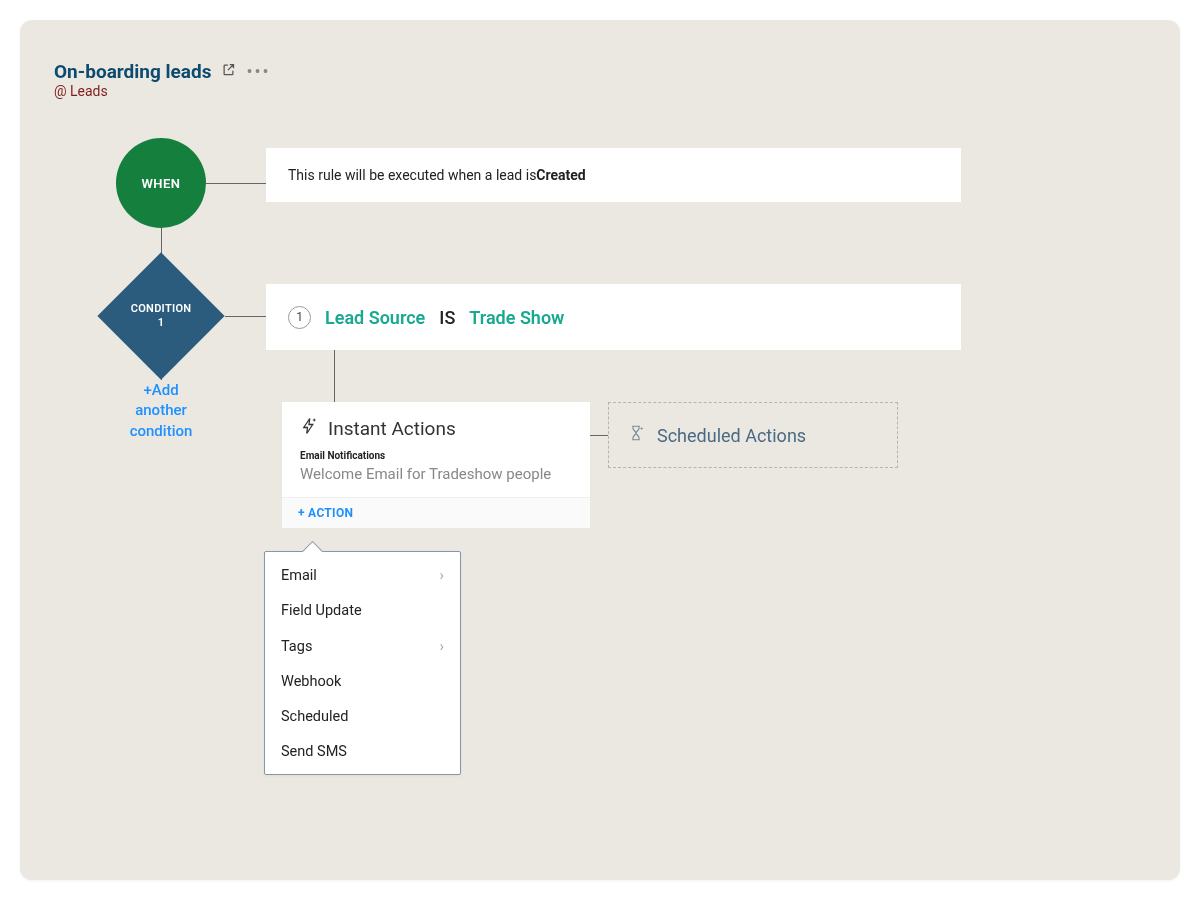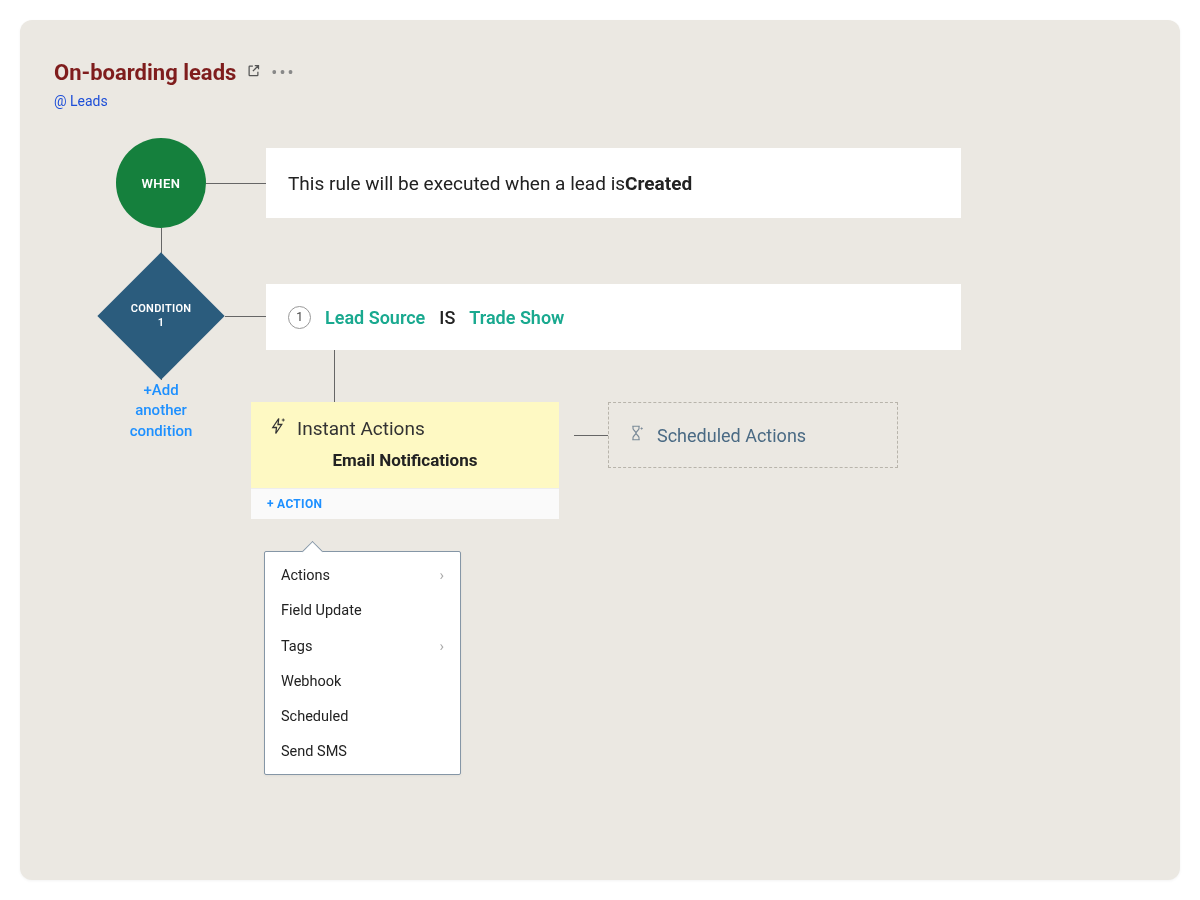--- a/index.html
+++ b/index.html
@@ -13,24 +13,24 @@
     .canvas {
       width: 1160px;
       height: 860px;
       background: #ebe8e2;
       border-radius: 12px;
       padding: 40px 34px;
       position: relative;
       box-shadow: 0 1px 3px rgba(0,0,0,0.05);
     }
     .header-row { display: flex; align-items: center; gap: 10px; }
-    .page-title { font-size: 22px; font-weight: 700; color: #7f1d1d; }
+    .page-title { font-size: 19px; font-weight: 700; color: #0c4a6e; }
     .popout-icon { color: #555; cursor: pointer; }
     .more-dots { color: #888; cursor: pointer; font-size: 18px; letter-spacing: 2px; }
-    .module-tag { font-size: 14px; color: #1d4ed8; margin-top: 8px; }
+    .module-tag { font-size: 14px; color: #7f1d1d; margin-top: 0; }
 
     .flow { position: absolute; top: 118px; left: 34px; right: 34px; bottom: 20px; }
 
     .when-node {
       position: absolute;
       left: 62px;
       top: 0;
       width: 90px;
       height: 90px;
       background: #15803d;
@@ -79,26 +79,26 @@
       font-weight: 500;
       cursor: pointer;
       line-height: 1.35;
     }
 
     .when-card {
       position: absolute;
       left: 212px;
       top: 10px;
       width: 695px;
-      height: 70px;
+      height: 54px;
       background: #fff;
       display: flex;
       align-items: center;
       padding: 0 22px;
-      font-size: 19px;
+      font-size: 14px;
       color: #222;
     }
     .when-card b { font-weight: 700; }
 
     .condition-card {
       position: absolute;
       left: 212px;
       top: 146px;
       width: 695px;
       height: 66px;
@@ -114,30 +114,30 @@
       border: 1px solid #999; border-radius: 50%;
       display: flex; align-items: center; justify-content: center;
       font-size: 12px; color: #444;
     }
     .cond-field { color: #19a98f; font-weight: 600; cursor: pointer; }
     .cond-op { color: #222; font-weight: 500; }
     .cond-value { color: #19a98f; font-weight: 600; cursor: pointer; }
 
     .instant-card {
       position: absolute;
-      left: 197px;
+      left: 228px;
       top: 264px;
       width: 308px;
-      background: #fef9c3;
+      background: #ffffff;
     }
     .instant-header { padding: 14px 18px 10px; display: flex; align-items: center; gap: 10px; }
     .instant-title { font-size: 19px; color: #333; }
     .bolt-icon { color: #333; }
     .email-row { padding: 0 18px 14px; }
-    .email-label { font-weight: 700; font-size: 17px; color: #222; margin-bottom: 4px; text-align: center; }
+    .email-label { font-weight: 700; font-size: 10px; color: #222; margin-bottom: 4px; }
     .email-name { font-size: 15px; color: #888; }
     .action-footer {
       border-top: 1px solid #eee;
       background: #fafafa;
       padding: 8px 16px;
       font-size: 12px;
       font-weight: 700;
       color: #1e90ff;
       cursor: pointer;
       letter-spacing: 0.3px;
@@ -255,37 +255,38 @@
         <span class="bolt-icon">
           <svg width="18" height="20" viewBox="0 0 24 24" fill="none" stroke="currentColor" stroke-width="1.7">
               <path d="M13 2 5 14h5l-1 8 8-12h-5z"></path>
               <path d="M17 4h4M19 2v4" stroke-width="1.2"></path>
             </svg>
         </span>
         <span class="instant-title">Instant Actions</span>
       </div>
       <div class="email-row">
         <div class="email-label">Email Notifications</div>
+        <div class="email-name">Welcome Email for Tradeshow people</div>
       </div>
       <div class="action-footer">+ ACTION</div>
     </div>
 
     <div class="scheduled-card">
       <span class="hourglass-icon">
         <svg width="18" height="20" viewBox="0 0 24 24" fill="none" stroke="currentColor" stroke-width="1.5">
             <path d="M7 3h10M7 21h10M8 3v3c0 2 4 4 4 6s-4 4-4 6v3M16 3v3c0 2-4 4-4 6s4 4 4 6v3"></path>
             <path d="M18 6h3M19.5 4.5v3" stroke-width="1.2"></path>
           </svg>
       </span>
       <span class="scheduled-title">Scheduled Actions</span>
     </div>
 
     <div class="action-menu">
       <div class="menu-item">
-        <span>Actions</span>
+        <span>Email</span>
         <span class="chev">›</span>
       </div>
       <div class="menu-item">
         <span>Field Update</span>
       </div>
       <div class="menu-item">
         <span>Tags</span>
         <span class="chev">›</span>
       </div>
       <div class="menu-item">

